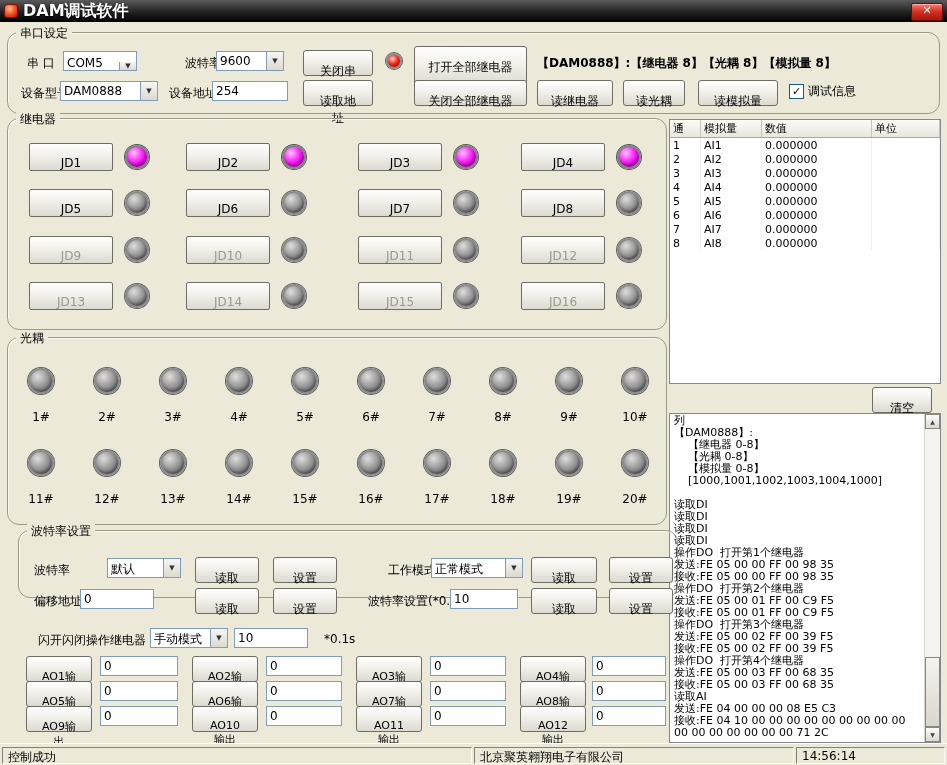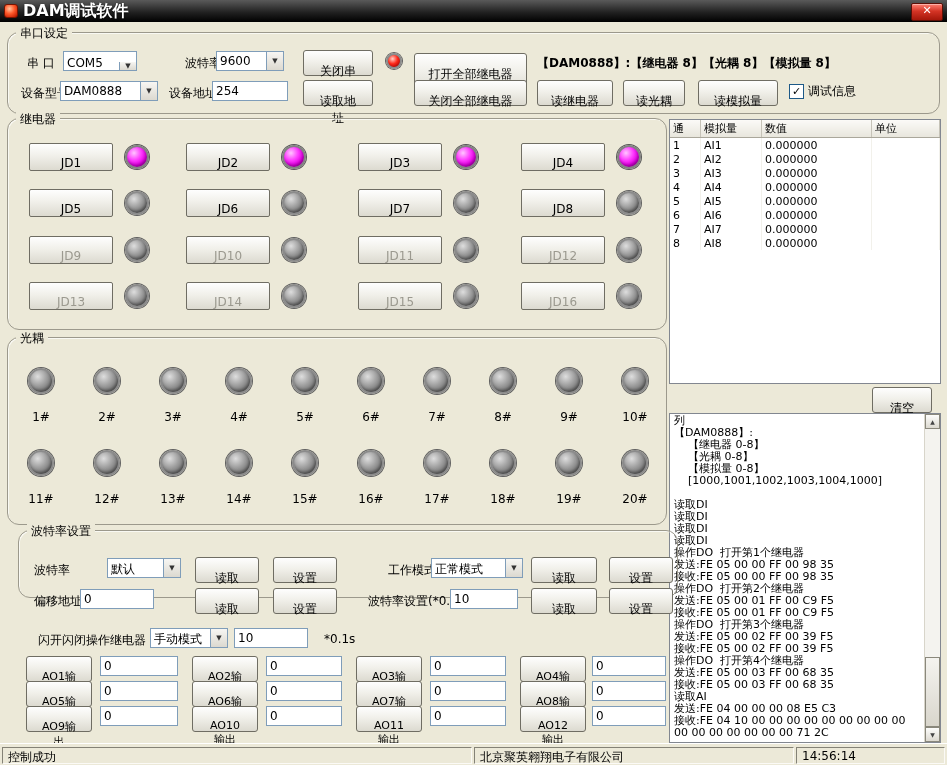--- a/index.html
+++ b/index.html
@@ -109,21 +109,21 @@
   </div>
 
   <span class="lbl" style="left:169px;top:22px;">波特率</span>
   <div class="combo" style="left:208px;top:18px;width:68px;">
     <span class="combo-text">9600</span>
     <span class="combo-arrow">▼</span>
   </div>
 
   <button class="btn" style="left:295px;top:17px;width:70px;height:22px;">关闭串口</button>
   <span class="led led-red" style="left:378px;top:20px;"></span>
-  <button class="btn" style="left:406px;top:20px;width:113px;height:40px;">打开全部继电器</button>
+  <button class="btn" style="left:406px;top:13px;width:113px;height:40px;">打开全部继电器</button>
   <span class="info-text" style="left:529px;top:22px;">【DAM0888】:【继电器  8】【光耦 8】【模拟量 8】</span>
 
   <span class="lbl" style="left:5px;top:52px;">设备型号</span>
   <div class="combo" style="left:52px;top:48px;width:98px;">
     <span class="combo-text">DAM0888</span>
     <span class="combo-arrow">▼</span>
   </div>
 
   <span class="lbl" style="left:153px;top:52px;">设备地址</span>
   <input class="tin" style="left: 204px; top: 48px; width: 76px; height: 20px;" value="254">

